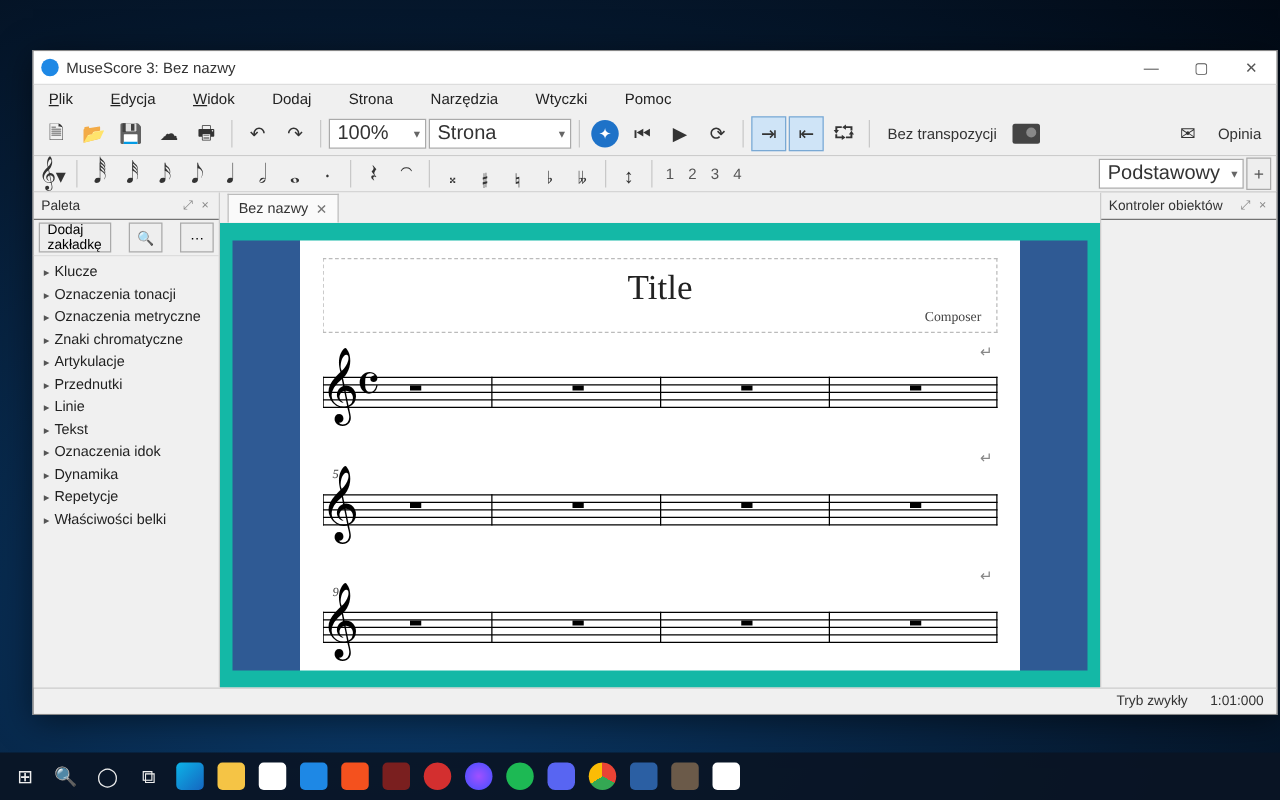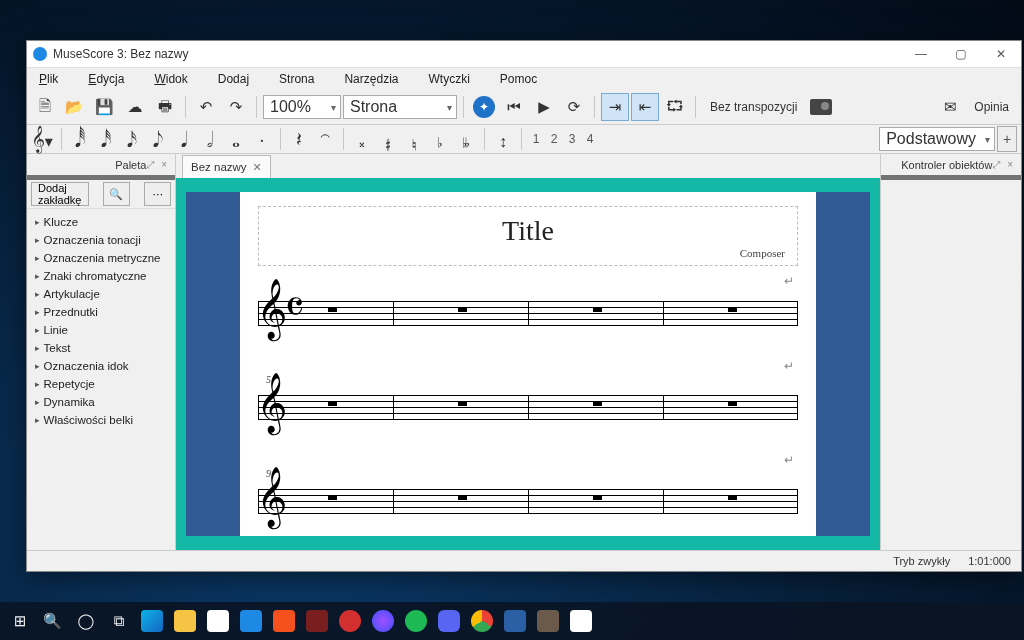--- a/index.html
+++ b/index.html
@@ -18,21 +18,21 @@
 .combo{height:22px;border:1px solid #aaa;background:#fff;display:flex;align-items:center;padding:0 18px 0 6px;min-width:52px;position:relative;font-size:16px;color:#333}
 .combo::after{content:"▾";position:absolute;right:4px;color:#666;font-size:10px}
 .combo.wide{min-width:88px}
 .round{background:#1e72c8;color:#fff;border-radius:50%;width:22px;height:22px;display:flex;align-items:center;justify-content:center;font-size:12px}
 .notebar{height:28px;display:flex;align-items:center;padding:0 4px;gap:2px;background:#f0f0f0;border-bottom:1px solid #ccc}
 .nbtn{width:24px;height:24px;display:flex;align-items:center;justify-content:center;color:#333;font-size:16px;font-family:"Segoe UI Symbol","Noto Music",serif}
 .voice{width:16px;color:#555;text-align:center;font-size:12px}
 .body{flex:1;display:flex;min-height:0}
 .panel{background:#f0f0f0;border-right:1px solid #ccc;display:flex;flex-direction:column}
 .panel.right{border-right:none;border-left:1px solid #ccc}
-.panelhdr{height:21px;display:flex;align-items:center;padding:0 6px;font-size:11px;color:#333;border-bottom:5px solid #737373;justify-content:flex-end}
+.panelhdr{height:21px;display:flex;align-items:center;padding:0 6px;font-size:11px;color:#333;border-bottom:1px solid #737373;justify-content:space-between}
 .panelhdr .ctl{color:#888;font-size:10px;letter-spacing:2px}
 .leftpanel{width:148px}
 .rightpanel{width:140px}
 .palrow{height:28px;display:flex;align-items:center;padding:0 4px;gap:14px;border-bottom:1px solid #ddd}
 .palbtn{height:22px;border:1px solid #aaa;background:#eee;padding:0 6px;font-size:11px;display:flex;align-items:center}
 .palbtn.sq{width:22px;justify-content:center}
 .pallist{flex:1;overflow:auto;padding-top:4px}
 .palitem{display:flex;align-items:center;gap:4px;padding:3px 8px;font-size:11.5px;color:#222}
 .palitem::before{content:"▸";font-size:9px;color:#555}
 .center{flex:1;display:flex;flex-direction:column;background:#e8e8e8;min-width:0}
@@ -166,22 +166,22 @@
       <div class="pallist" id="pallist">
           <div class="palitem">Klucze</div>
           <div class="palitem">Oznaczenia tonacji</div>
           <div class="palitem">Oznaczenia metryczne</div>
           <div class="palitem">Znaki chromatyczne</div>
           <div class="palitem">Artykulacje</div>
           <div class="palitem">Przednutki</div>
           <div class="palitem">Linie</div>
           <div class="palitem">Tekst</div>
           <div class="palitem">Oznaczenia idok</div>
+          <div class="palitem">Dynamika</div>
           <div class="palitem">Repetycje</div>
-          <div class="palitem">Dynamika</div>
           <div class="palitem">Właściwości belki</div>
         </div>
     </div>
 
     <div class="center">
       <div class="tabs">
         <div class="tab">
           <span>Bez nazwy</span>
           <span class="x">✕</span>
         </div>

